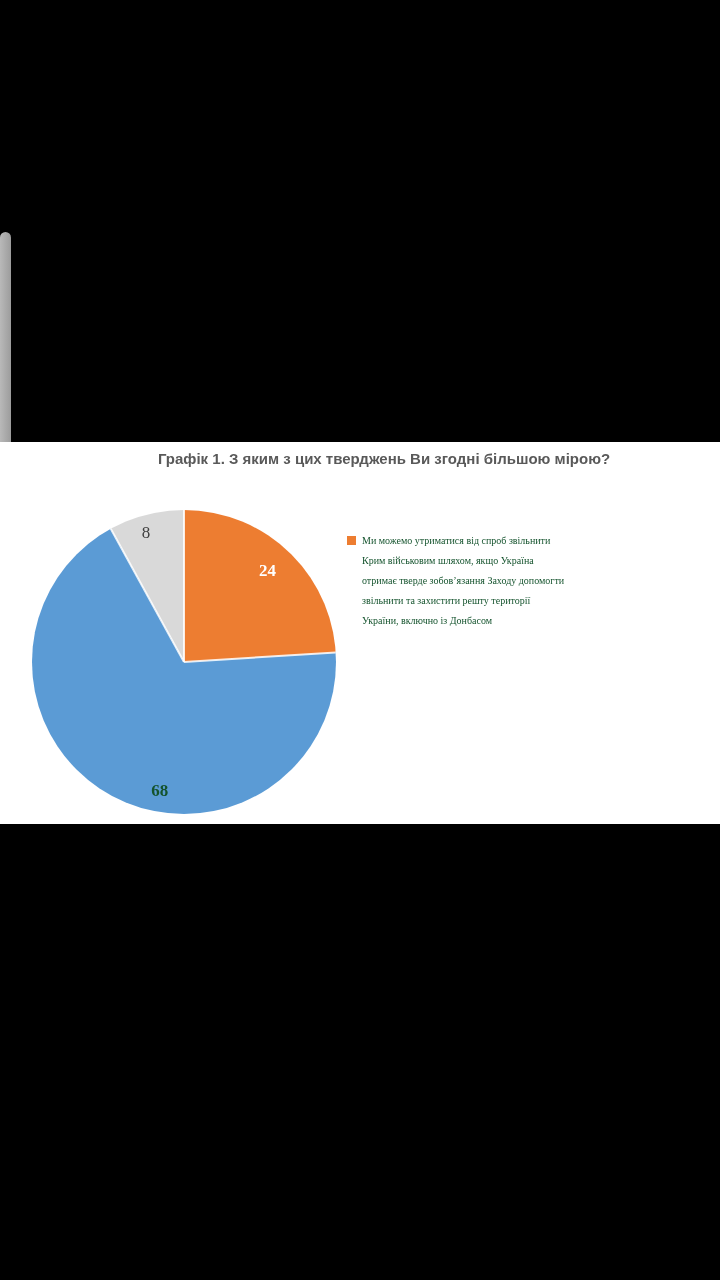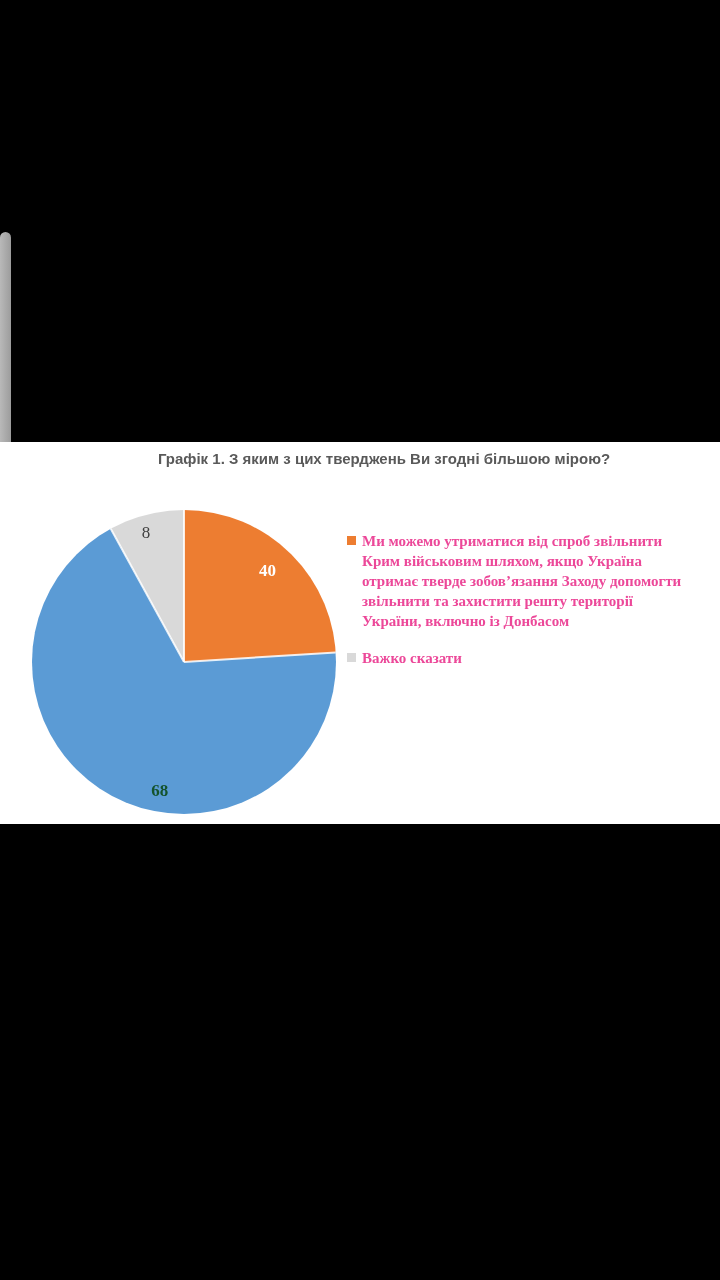--- a/index.html
+++ b/index.html
@@ -18,56 +18,52 @@
   
   .pie-box{position:absolute;left:32px;top:68px;width:304px;height:304px;}
   .pie{position:absolute;inset:0;border-radius:50%;}
   .pie-sep{position:absolute;left:calc(50% - 1px);bottom:50%;width:2px;height:50%;
           background:rgba(255,255,255,.85);transform-origin:bottom center;}
   .pie-label{position:absolute;transform:translate(-50%,-50%);
           font-family:"Liberation Serif",serif;font-size:17px;font-weight:bold;}
   .pie-label.light{font-weight:normal;}
   
   .legend{position:absolute;left:347px;top:89px;width:350px;
-          font-family:"Liberation Serif",serif;font-size:15px;color:#ec4899;font-weight:bold;}
+          font-family:"Liberation Serif",serif;font-size:10px;color:#14532d;}
   .legend-item{position:relative;padding-left:15px;margin-bottom:17px;}
   .legend-marker{position:absolute;left:0;top:5px;width:9px;height:9px;}
   .legend-text{white-space:pre-line;line-height:20px;}
 </style>
 </head>
 <body>
 
 <div class="screen">
 
   <div class="scrollbar-thumb"></div>
   <div class="scrollbar-thumb-cap"></div>
 
   <div class="page">
 
     <div class="chart-title">Графік 1. З яким з цих тверджень Ви згодні більшою мірою?</div>
 
     <div class="pie-box">
       <div class="pie" style="background: conic-gradient(rgb(237, 125, 49) 0deg, rgb(237, 125, 49) 86.4deg, rgb(91, 155, 213) 86.4deg, rgb(91, 155, 213) 331.2deg, rgb(217, 217, 217) 331.2deg, rgb(217, 217, 217) 360deg);"></div>
-      <div class="pie-label" style="left: 77.5%; top: 20%; color: rgb(255, 255, 255);">40</div>
+      <div class="pie-label" style="left: 77.5%; top: 20%; color: rgb(255, 255, 255);">24</div>
       <div class="pie-label" style="left: 42%; top: 92.5%; color: #14532d;">68</div>
       <div class="pie-label light" style="left: 37.5%; top: 7.5%; color: rgb(64, 64, 64);">8</div>
     <div class="pie-sep" style="transform: rotate(0deg);"></div>
         <div class="pie-sep" style="transform: rotate(86.4deg);"></div>
         <div class="pie-sep" style="transform: rotate(331.2deg);"></div>
       </div>
 
     <div class="legend">
       <div class="legend-item">
         <span class="legend-marker" style="background: rgb(237, 125, 49);"></span>
         <div class="legend-text">Ми можемо утриматися від спроб звільнити
 Крим військовим шляхом, якщо Україна
 отримає тверде зобов’язання Заходу допомогти
 звільнити та захистити решту території
 України, включно із Донбасом</div>
       </div>
-      <div class="legend-item">
-        <span class="legend-marker" style="background: rgb(217, 217, 217);"></span>
-        <div class="legend-text">Важко сказати</div>
-      </div>
     </div>
 
   </div>
 </div>
 
 </body></html>

